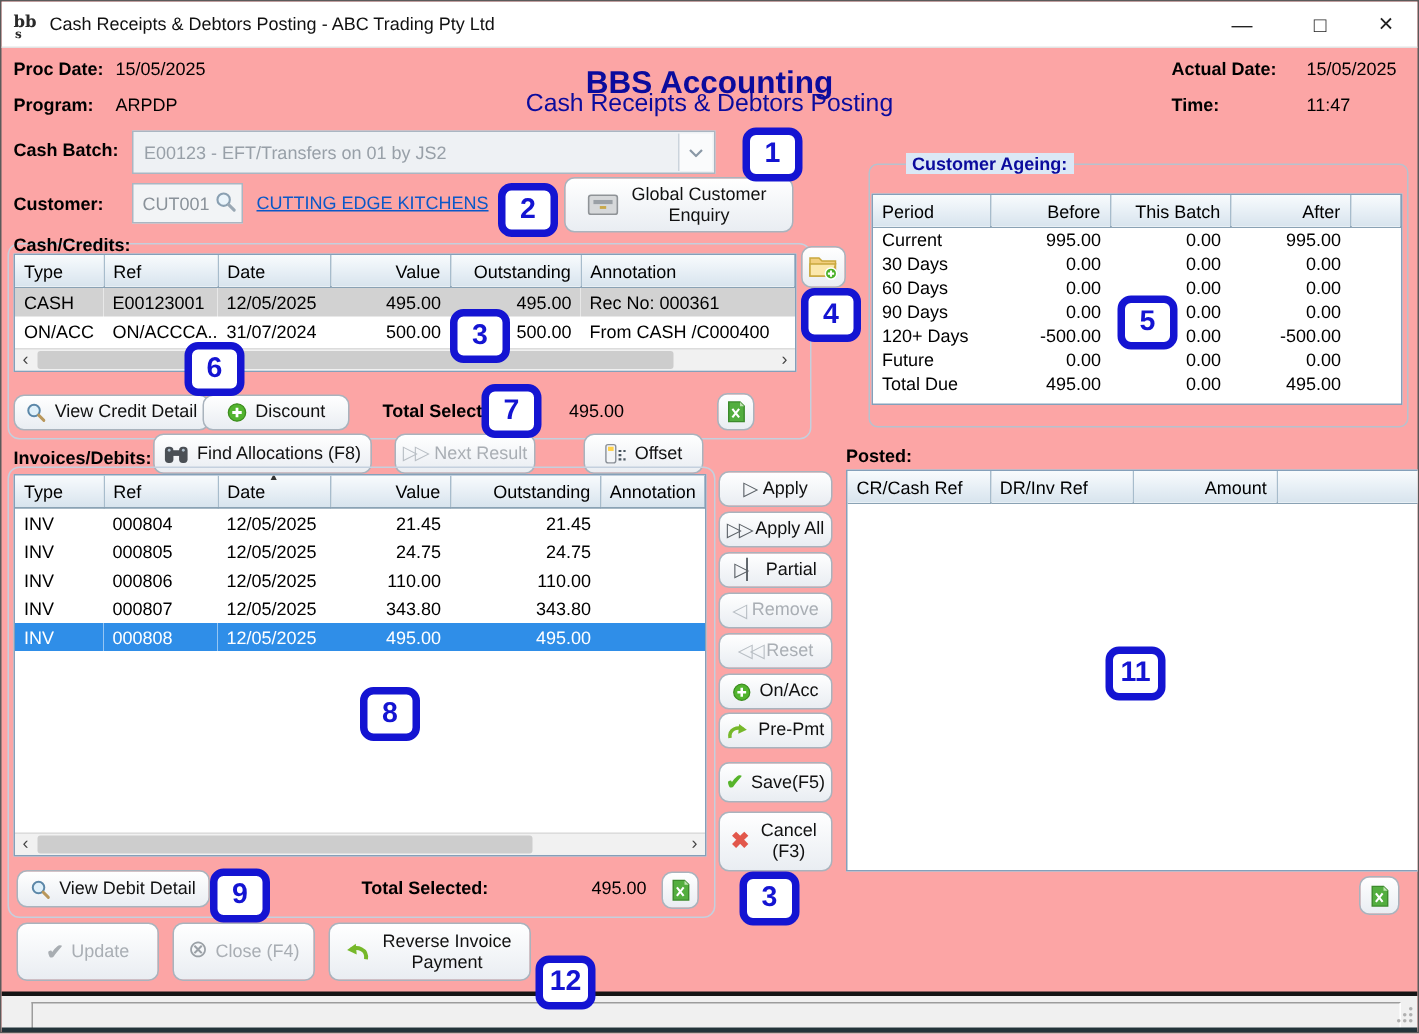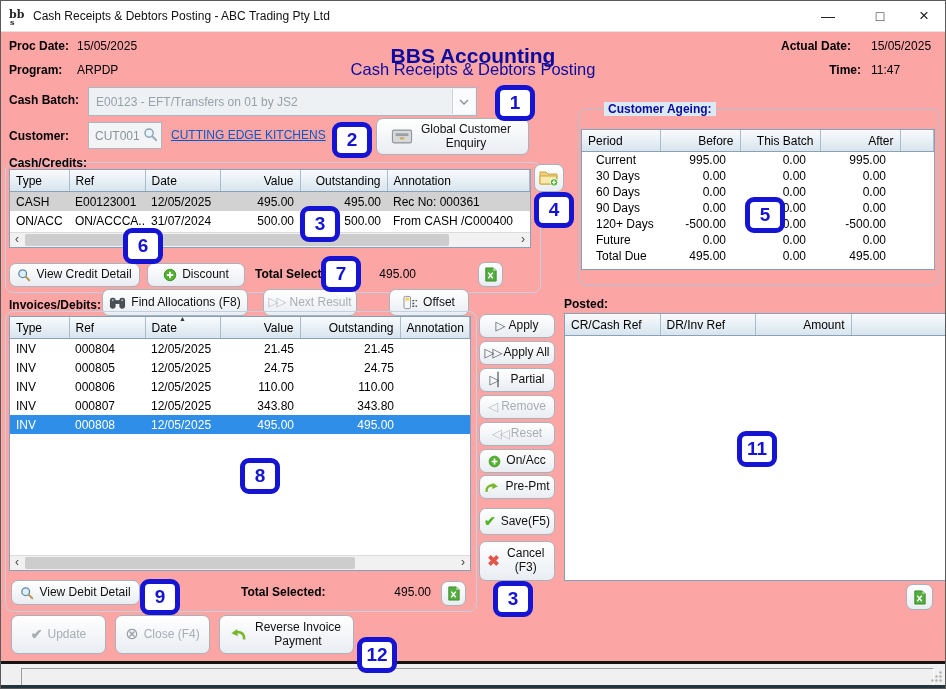--- a/index.html
+++ b/index.html
@@ -29,21 +29,21 @@
   .codefield{position:absolute;background:#f2f4f6;border:1px solid #aab6c2;color:#8a929a;font-size:12px;display:flex;align-items:center;padding-left:6px;}
   .link{position:absolute;font-size:12px;color:#0a58c8;text-decoration:underline;white-space:nowrap;cursor:pointer;}
   
   .grid{position:absolute;background:#fff;border:1px solid #84a0ba;overflow:hidden;box-sizing:border-box;}
   .grid table{border-collapse:collapse;table-layout:fixed;width:100%;font-size:12px;}
   .grid th{background:linear-gradient(#f8fbfd,#d8e4ee);border-right:1px solid #a7bccc;border-bottom:1px solid #8aa2b4;font-weight:normal;text-align:left;padding:3px 6px;height:15px;white-space:nowrap;overflow:hidden;position:relative;}
   .grid td{padding:2px 6px;height:15px;white-space:nowrap;overflow:hidden;color:#000;}
   .grid .r{text-align:right;}
   .grid tr.sel-gray td{background:#d2d2d2;}
   .grid tr.sel-blue td{background:#2f8ee8;color:#fff;}
-  .tight td{padding:1px 14px;height:14px;}
+  .tight td{padding:1px 6px;height:14px;}
   .sort{position:absolute;top:-2px;left:50%;transform:translateX(-50%);font-size:7px;color:#333;}
   
   .hscroll{position:absolute;left:0;right:0;bottom:0;height:14px;background:#f1f1f1;border-top:1px solid #dcdcdc;}
   .hs-arrow{position:absolute;top:0;width:14px;height:14px;text-align:center;line-height:13px;font-size:12px;color:#444;}
   .hs-thumb{position:absolute;top:1px;height:12px;background:#cdcdcd;border-radius:2px;}
   
   .panel{position:absolute;border:1px solid #c4d0de;border-radius:8px;}
   .fieldset{position:absolute;border:1px solid #b6c2ce;border-radius:6px;}
   .legend{position:absolute;top:-8px;left:24px;background:#dbe8f6;padding:0 4px;font-size:12px;color:#0b0b9d;white-space:nowrap;font-weight:bold;}
   
@@ -74,21 +74,21 @@
   </div>
 
   <span class="lbl" style="left:8px;top:38px">Proc Date:</span>
   <span class="val" style="left:76px;top:38px">15/05/2025</span>
   <span class="lbl" style="left:8px;top:62px">Program:</span>
   <span class="val" style="left:76px;top:62px">ARPDP</span>
   <div class="h1" style="top:43px">BBS Accounting</div>
   <div class="h2" style="top:59px">Cash Receipts &amp; Debtors Posting</div>
   <span class="lbl" style="left:780px;top:38px;width:80px;text-align:left">Actual Date:</span>
   <span class="val" style="left:870px;top:38px">15/05/2025</span>
-  <span class="lbl" style="left:780px;top:62px;width:80px;text-align:right">Time:</span>
+  <span class="lbl" style="left:780px;top:62px;width:80px;">Time:</span>
   <span class="val" style="left:870px;top:62px">11:47</span>
 
   <span class="lbl" style="left:8px;top:92px">Cash Batch:</span>
   <div class="combo" style="left:87px;top:86px;width:380px;height:27px">
     <span>E00123 - EFT/Transfers on 01 by JS2</span>
     <span class="dd">
       <svg width="10" height="6" viewBox="0 0 10 6">
           <polyline points="1,1 5,5 9,1" fill="none" stroke="#8a98a6" stroke-width="1.5"></polyline>
         </svg>
     </span>
@@ -177,21 +177,21 @@
 
   <div class="btn" style="left:8px;top:262px;width:131px;height:24px">
     <span>
       <svg width="14" height="14" viewBox="0 0 16 16">
           <circle cx="6.5" cy="6.5" r="4.4" fill="#dff0fa" stroke="#5b87a8" stroke-width="1.5"></circle>
           <line x1="10" y1="10" x2="14" y2="14" stroke="#b9975b" stroke-width="2.2" stroke-linecap="round"></line>
         </svg>
     </span>
     <span>View Credit Detail</span>
   </div>
-  <div class="btn" style="left:146px;top:262px;width:98px;height:24px">
+  <div class="btn" style="left:134px;top:262px;width:98px;height:24px">
     <span>
       <svg width="14" height="14" viewBox="0 0 16 16">
           <circle cx="8" cy="8" r="6.6" fill="#52b42e" stroke="#3c8c1e"></circle>
           <path d="M8 4.4v7.2M4.4 8h7.2" stroke="#fff" stroke-width="2.1"></path>
         </svg>
     </span>
     <span>Discount</span>
   </div>
   <span class="lbl" style="left:254px;top:266px">Total Selected:</span>
   <span class="val" style="left:360px;top:266px;width:55px;text-align:right">495.00</span>

